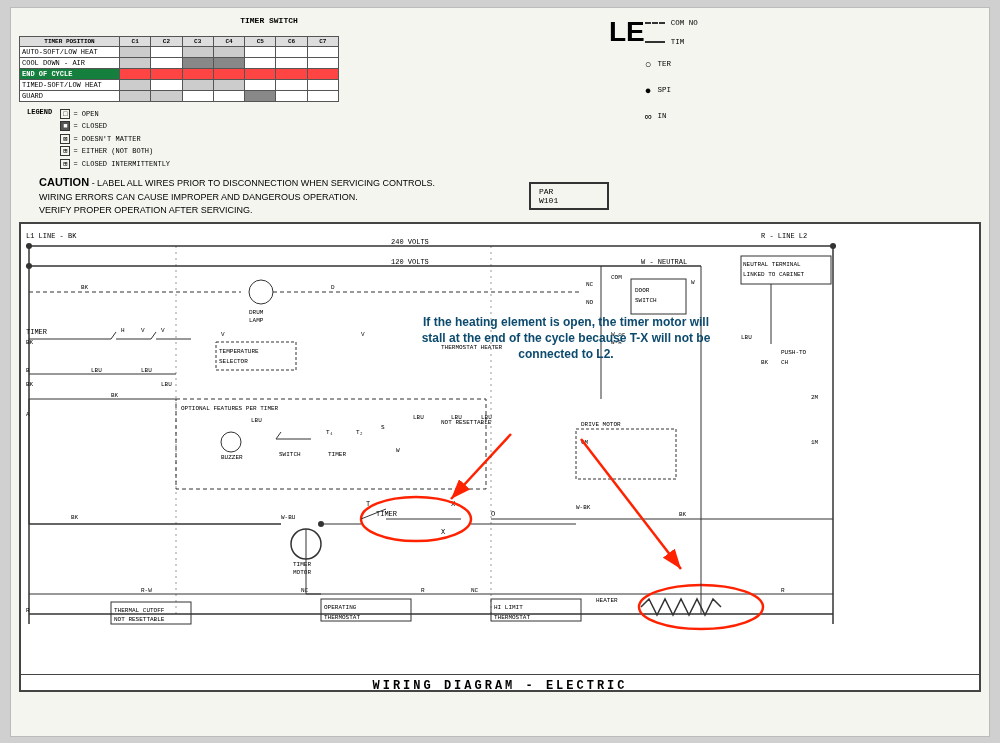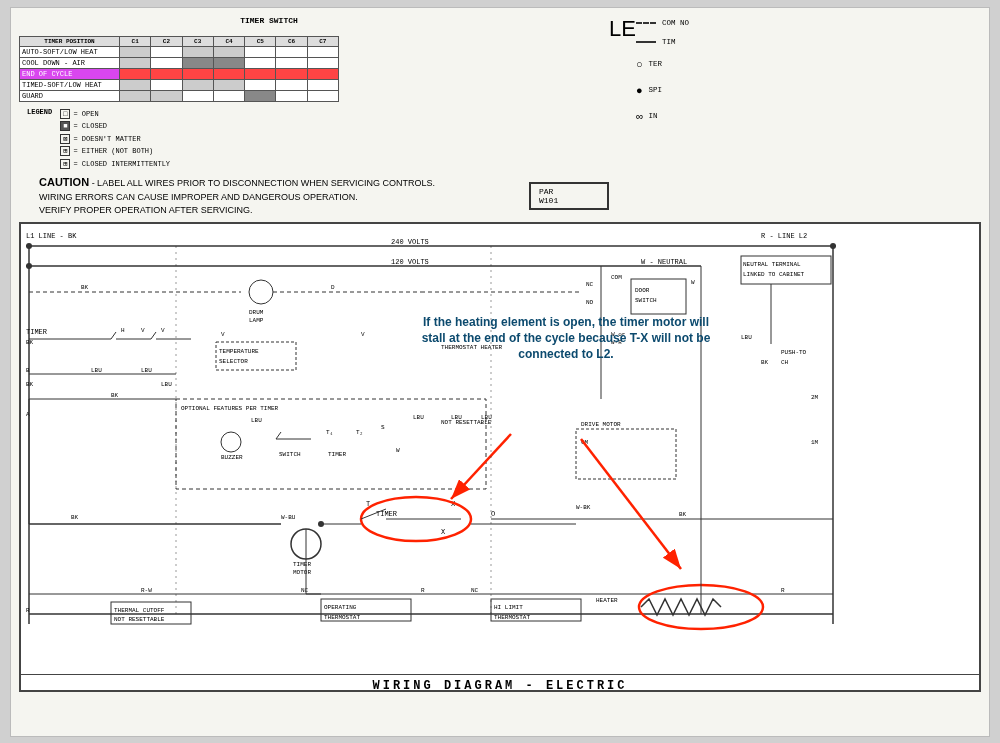--- a/index.html
+++ b/index.html
@@ -111,22 +111,22 @@
     .part-box {
       border: 2px solid #333;
       padding: 3px 8px;
       margin-bottom: 6px;
       font-size: 8px;
       align-self: flex-end;
       width: 80px;
     }
 
     .legend-title-big {
-      font-size: 22px;
-      font-weight: normal;
+      font-size: 28px;
+      font-weight: bold;
       font-family: Arial, sans-serif;
       margin-bottom: 12px;
     }
 
     .legend-items-list {
       font-size: 7.5px;
       line-height: 2;
     }
 
     .diagram-outer {
@@ -185,21 +185,21 @@
                 <td>COOL DOWN - AIR</td>
                 <td style="background:#ccc;"></td>
                 <td></td>
                 <td style="background:#888;"></td>
                 <td style="background:#888;"></td>
                 <td></td>
                 <td></td>
                 <td></td>
               </tr>
               <tr class="highlighted-row">
-                <td style="background:#d946ef; color:white; font-weight:normal;">END OF CYCLE</td>
+                <td style="background:#15803d; color:white; font-weight:bold;">END OF CYCLE</td>
                 <td style="background:#ff4444;"></td>
                 <td style="background:#ff4444;"></td>
                 <td style="background:#ff4444;"></td>
                 <td style="background:#ff4444;"></td>
                 <td style="background:#ff4444;"></td>
                 <td style="background:#ff4444;"></td>
                 <td style="background:#ff4444;"></td>
               </tr>
               <tr>
                 <td>TIMED-SOFT/LOW HEAT</td>

